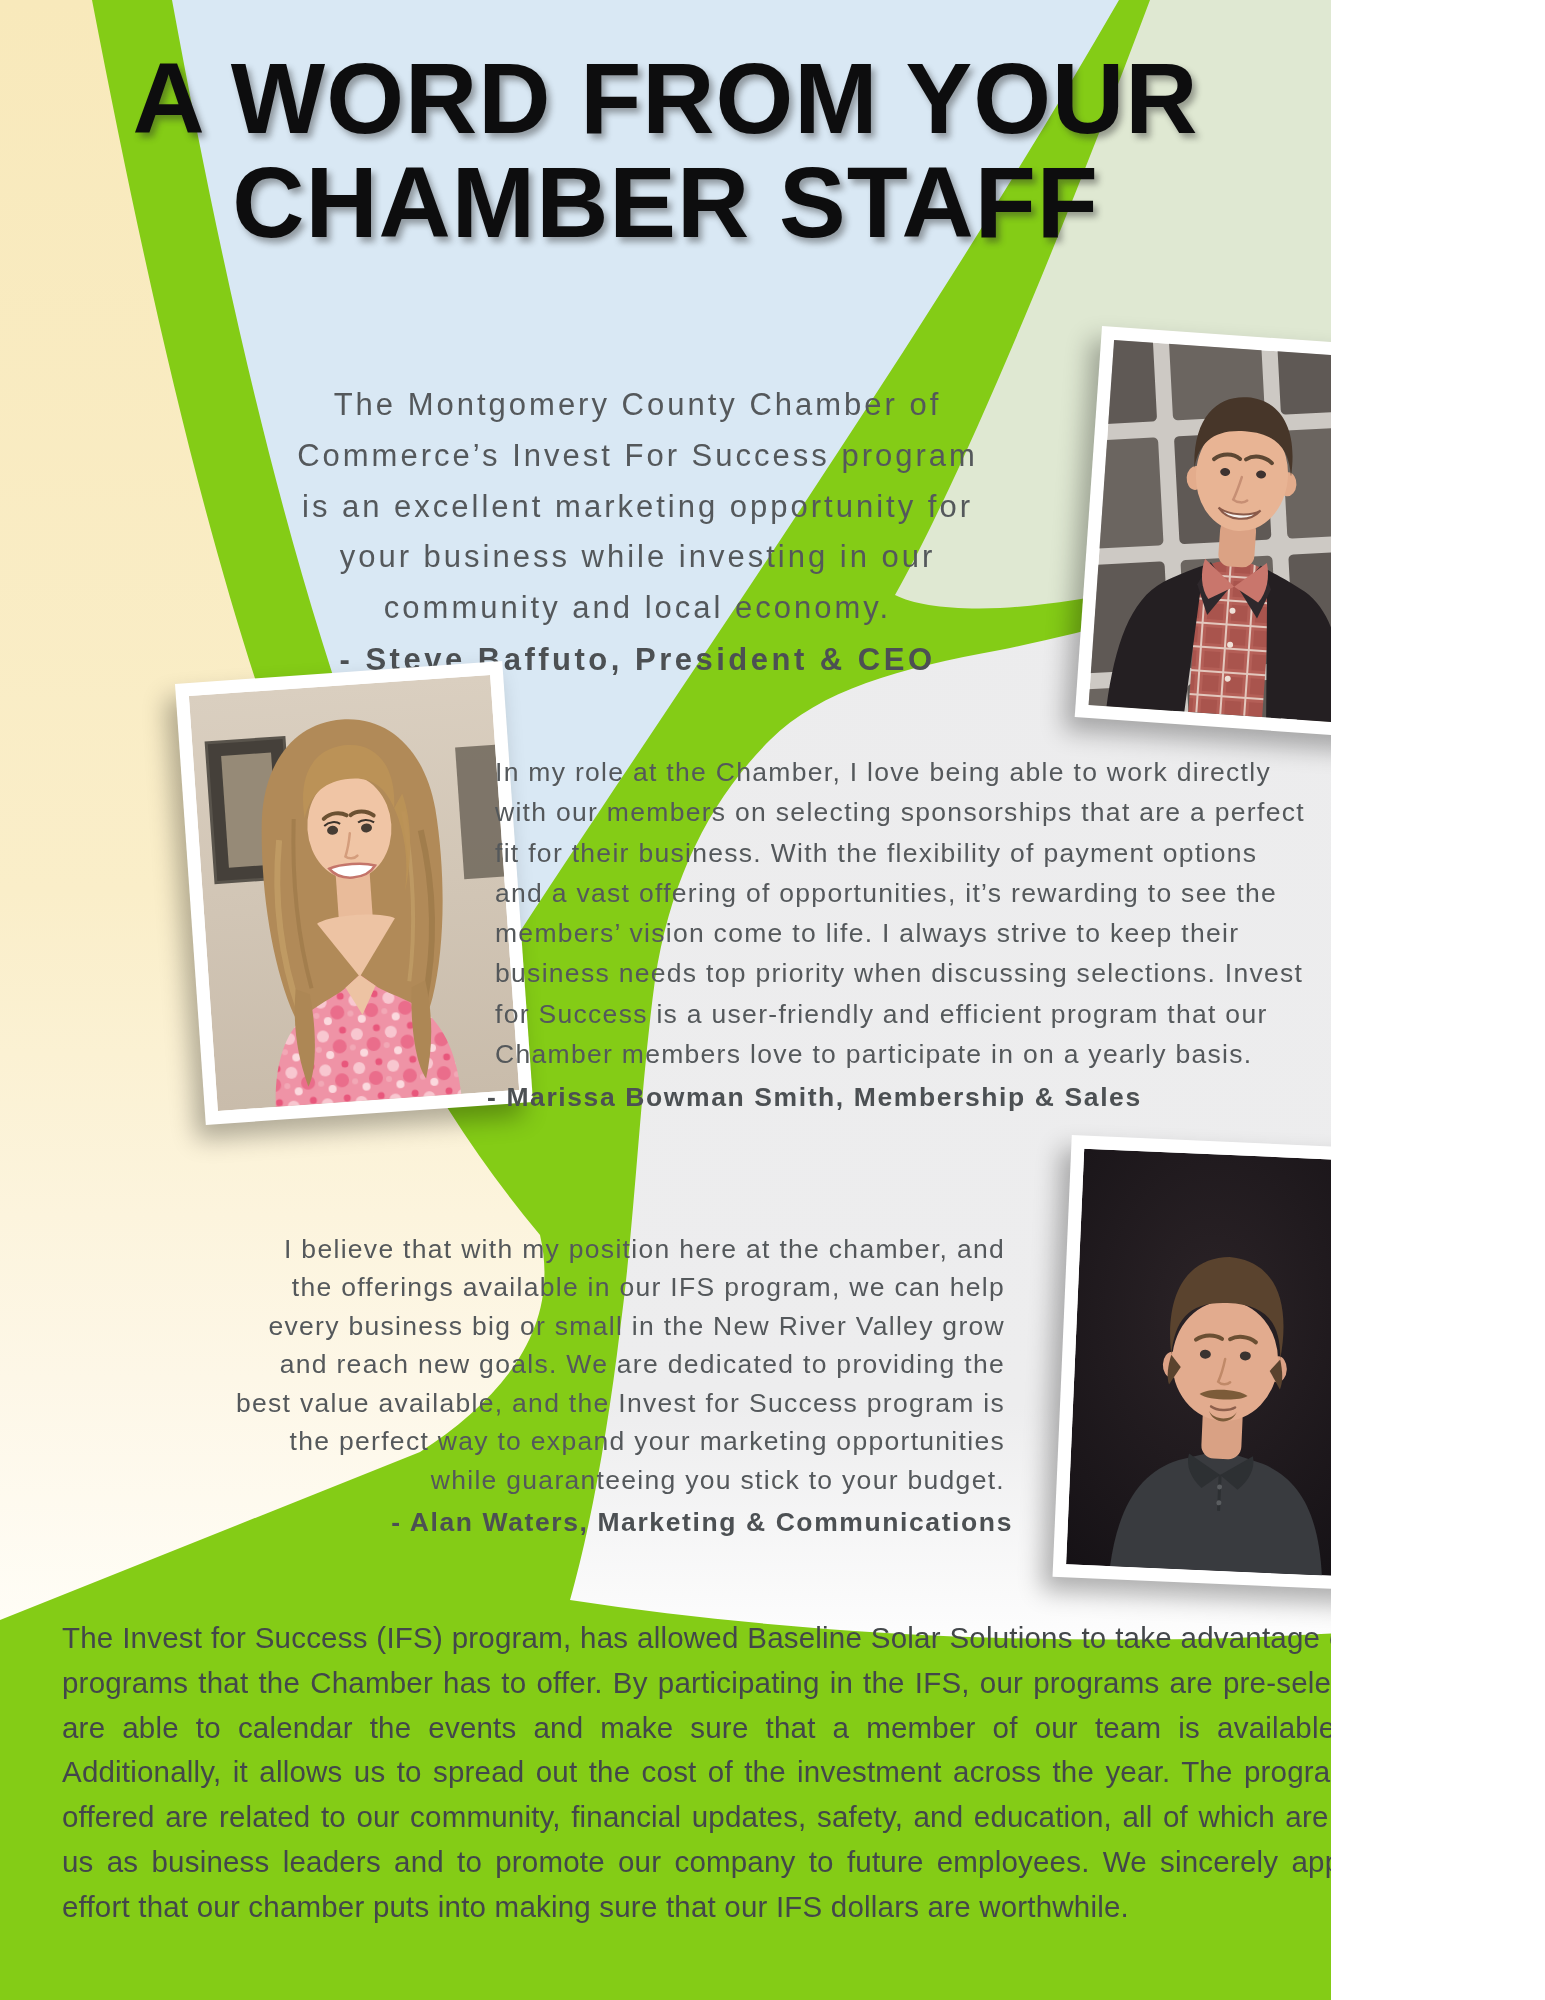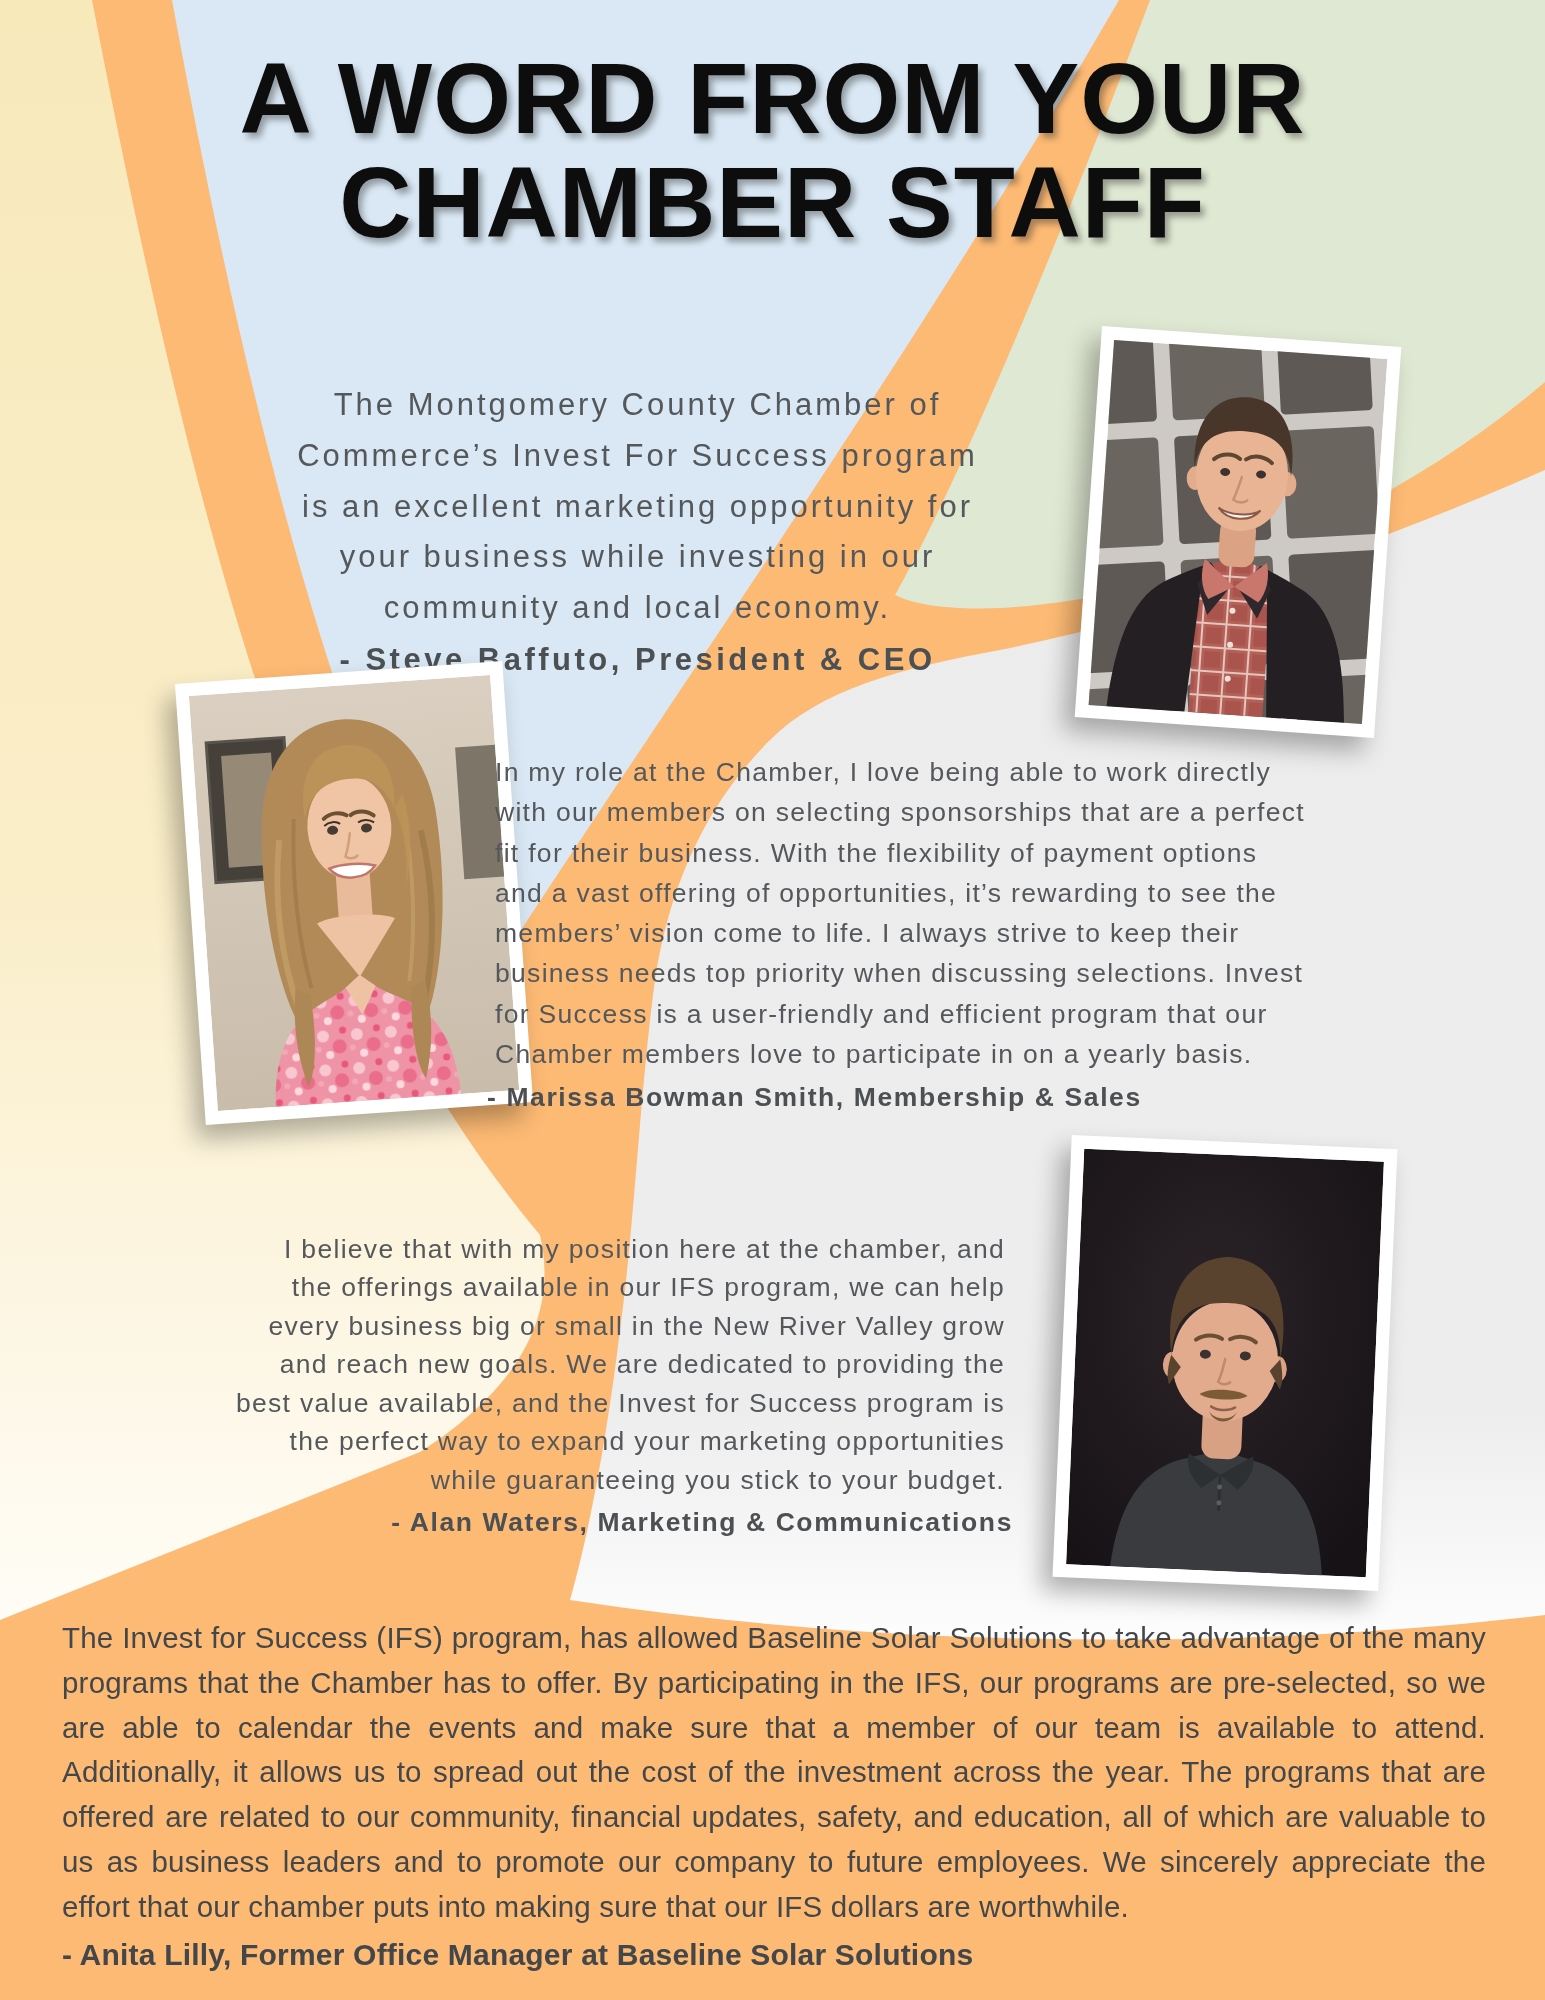--- a/index.html
+++ b/index.html
@@ -1,18 +1,18 @@
 <!DOCTYPE html>
 <html style="--title-black: #0d0d0e; --text-gray: #54585b; --attr-gray: #4c5053; --footer-gray: #43474a; --background-blue: #d9e8f4; --background-green: #dfe8d2; --background-yellow: #f8e9bb; --background-gray: #ececed;"><head>
 <meta charset="utf-8">
 <style>
   html,body { margin:0; padding:0; background:#ffffff; }
   .page {
-    position:relative; width:1545px; height:2000px; overflow:hidden;
-    background:#fdba74;
+    position:relative; width:1331px; height:2000px; overflow:hidden;
+    background:#84cc16;
     font-family:"Liberation Sans", sans-serif;
   }
   .bg { position:absolute; left:0; top:0; width:1545px; height:2000px; }
 
   .title {
     position:absolute; left:0; top:46px; width:100%;
     margin:0; text-align:center;
     font-size:100px; line-height:1.04; font-weight:bold; letter-spacing:1px;
     color:var(--title-black,#0d0d0e);
     text-shadow:4px 5px 6px rgba(40,40,40,0.40);
@@ -263,16 +263,15 @@
       <path d="M150,204 C148,216 146,222 144,227 C147,230 153,230 156,227" stroke="#c08968" stroke-width="2.5" fill="none" stroke-linecap="round"></path>
 
       <path d="M126,240 C134,233 166,233 174,240 C166,246 134,246 126,240 Z" fill="#7c5b39"></path>
       <path d="M138,252 C144,256 156,256 162,252" stroke="#8d5f4c" stroke-width="2.5" fill="none" stroke-linecap="round"></path>
       <path d="M136,256 C140,270 160,270 164,256 C160,266 140,266 136,256 Z" fill="#7c5b39"></path>
     </svg>
   </figure>
 
   <section class="footer-block">
     <p class="footer-quote">The Invest for Success (IFS) program, has allowed Baseline Solar Solutions to take advantage of the many programs that the Chamber has to offer. By participating in the IFS, our programs are pre-selected, so we are able to calendar the events and make sure that a member of our team is available to attend. Additionally, it allows us to spread out the cost of the investment across the year. The programs that are offered are related to our community, financial updates, safety, and education, all of which are valuable to us as business leaders and to promote our company to future employees. We sincerely appreciate the effort that our chamber puts into making sure that our IFS dollars are worthwhile.</p>
-    <p class="footer-attr">- Anita Lilly, Former Office Manager at Baseline Solar Solutions</p>
   </section>
 
 </div>
 
 </body></html>

